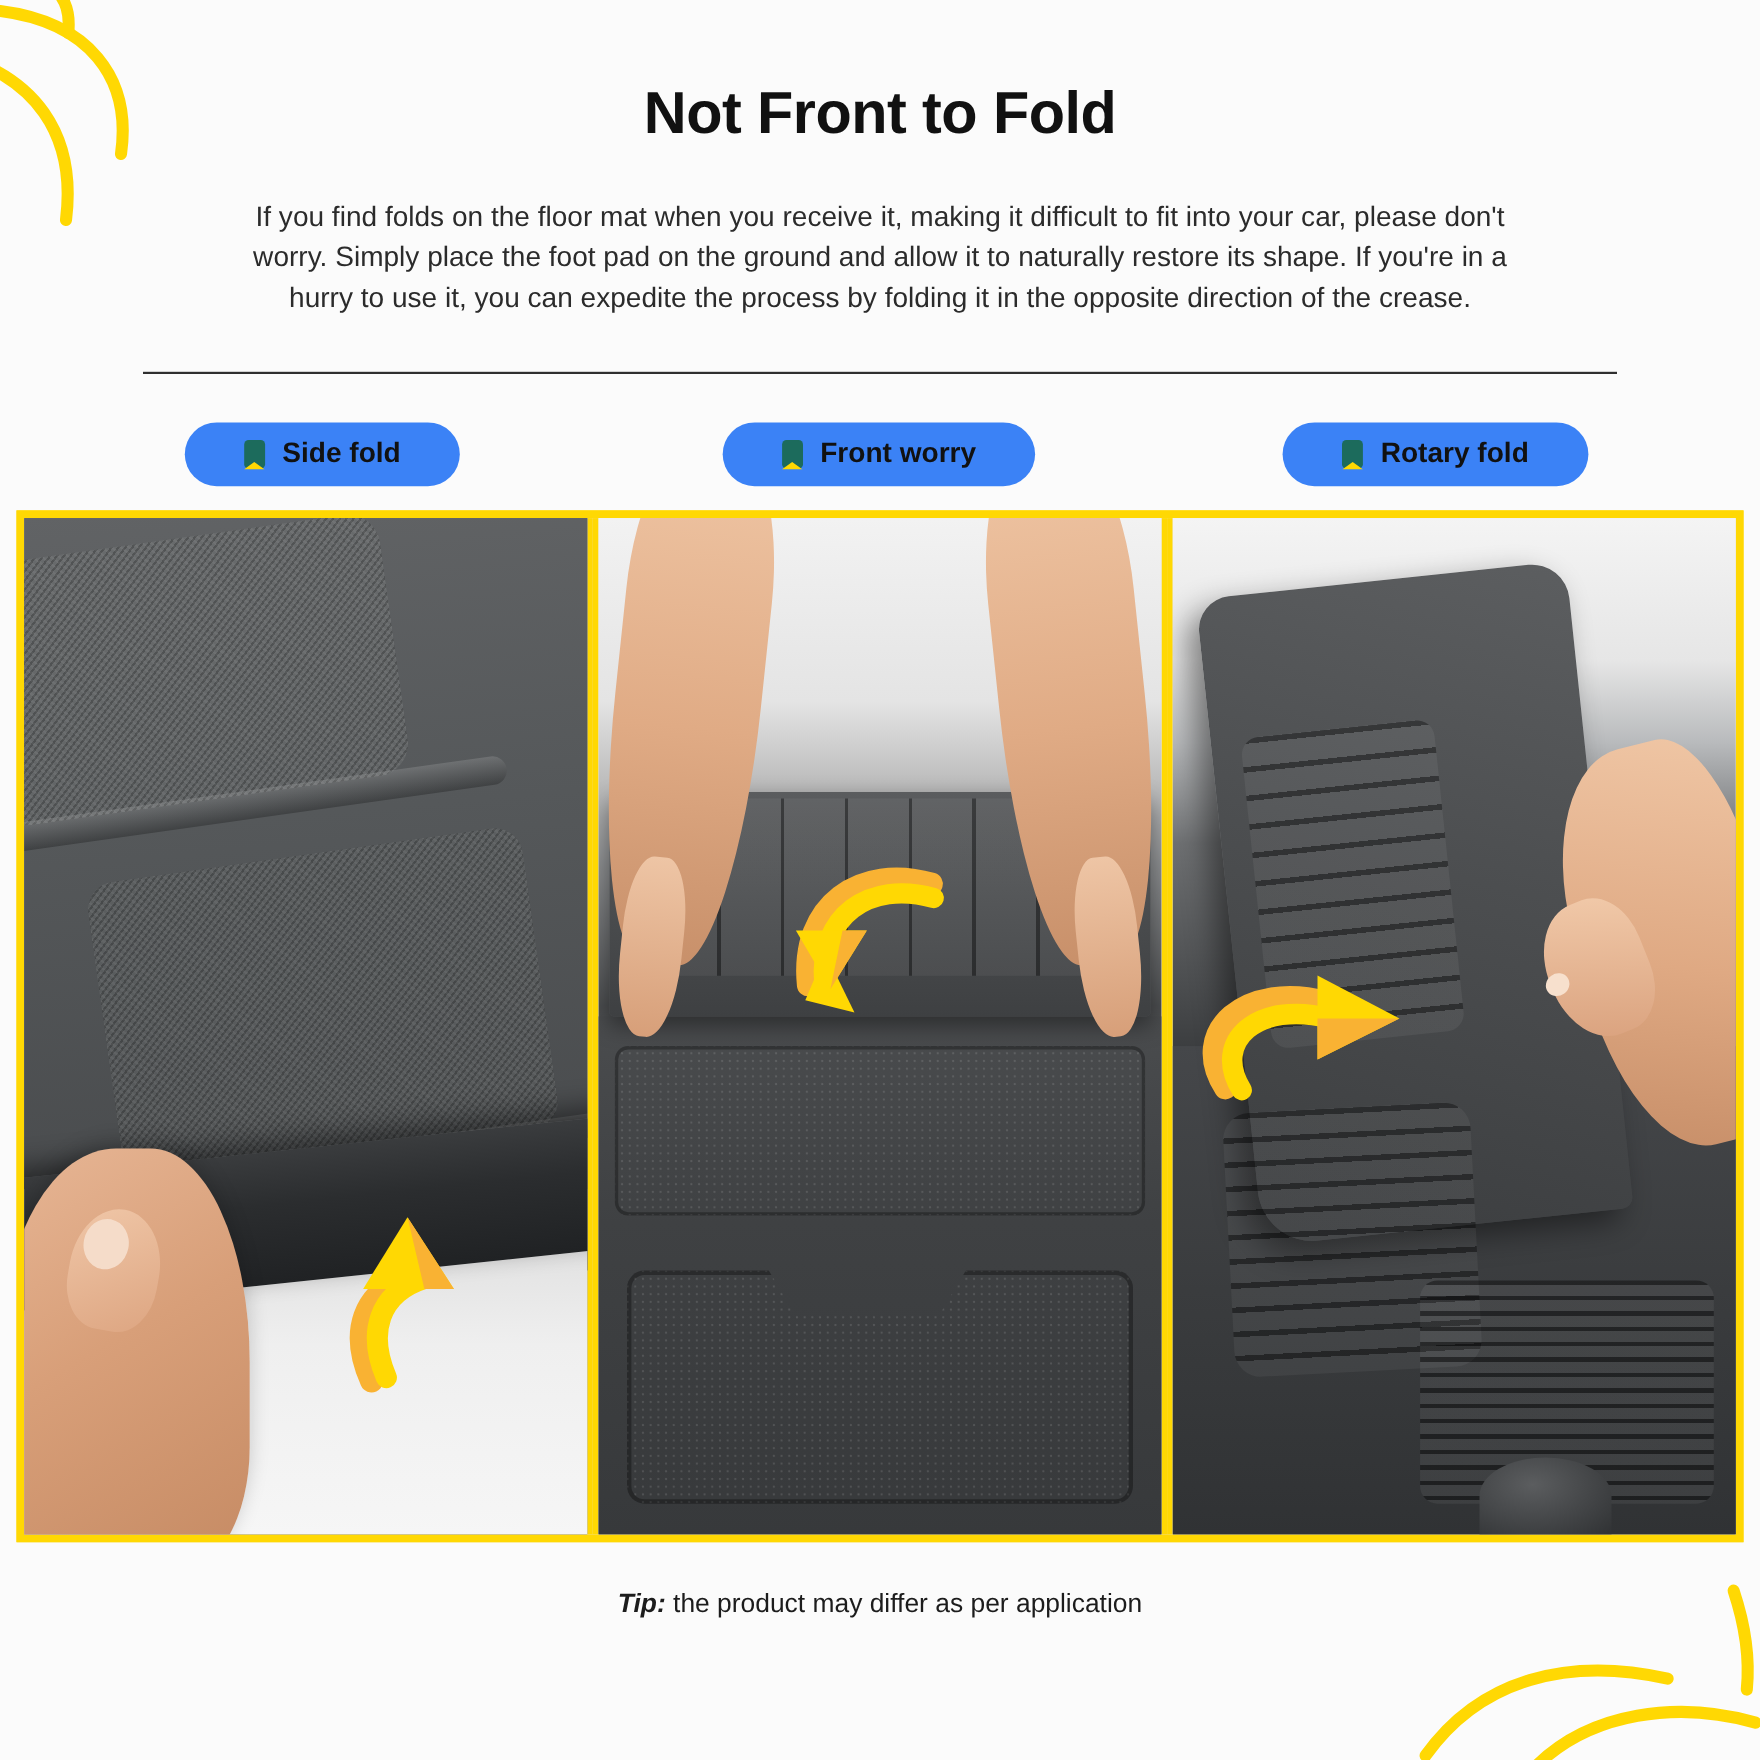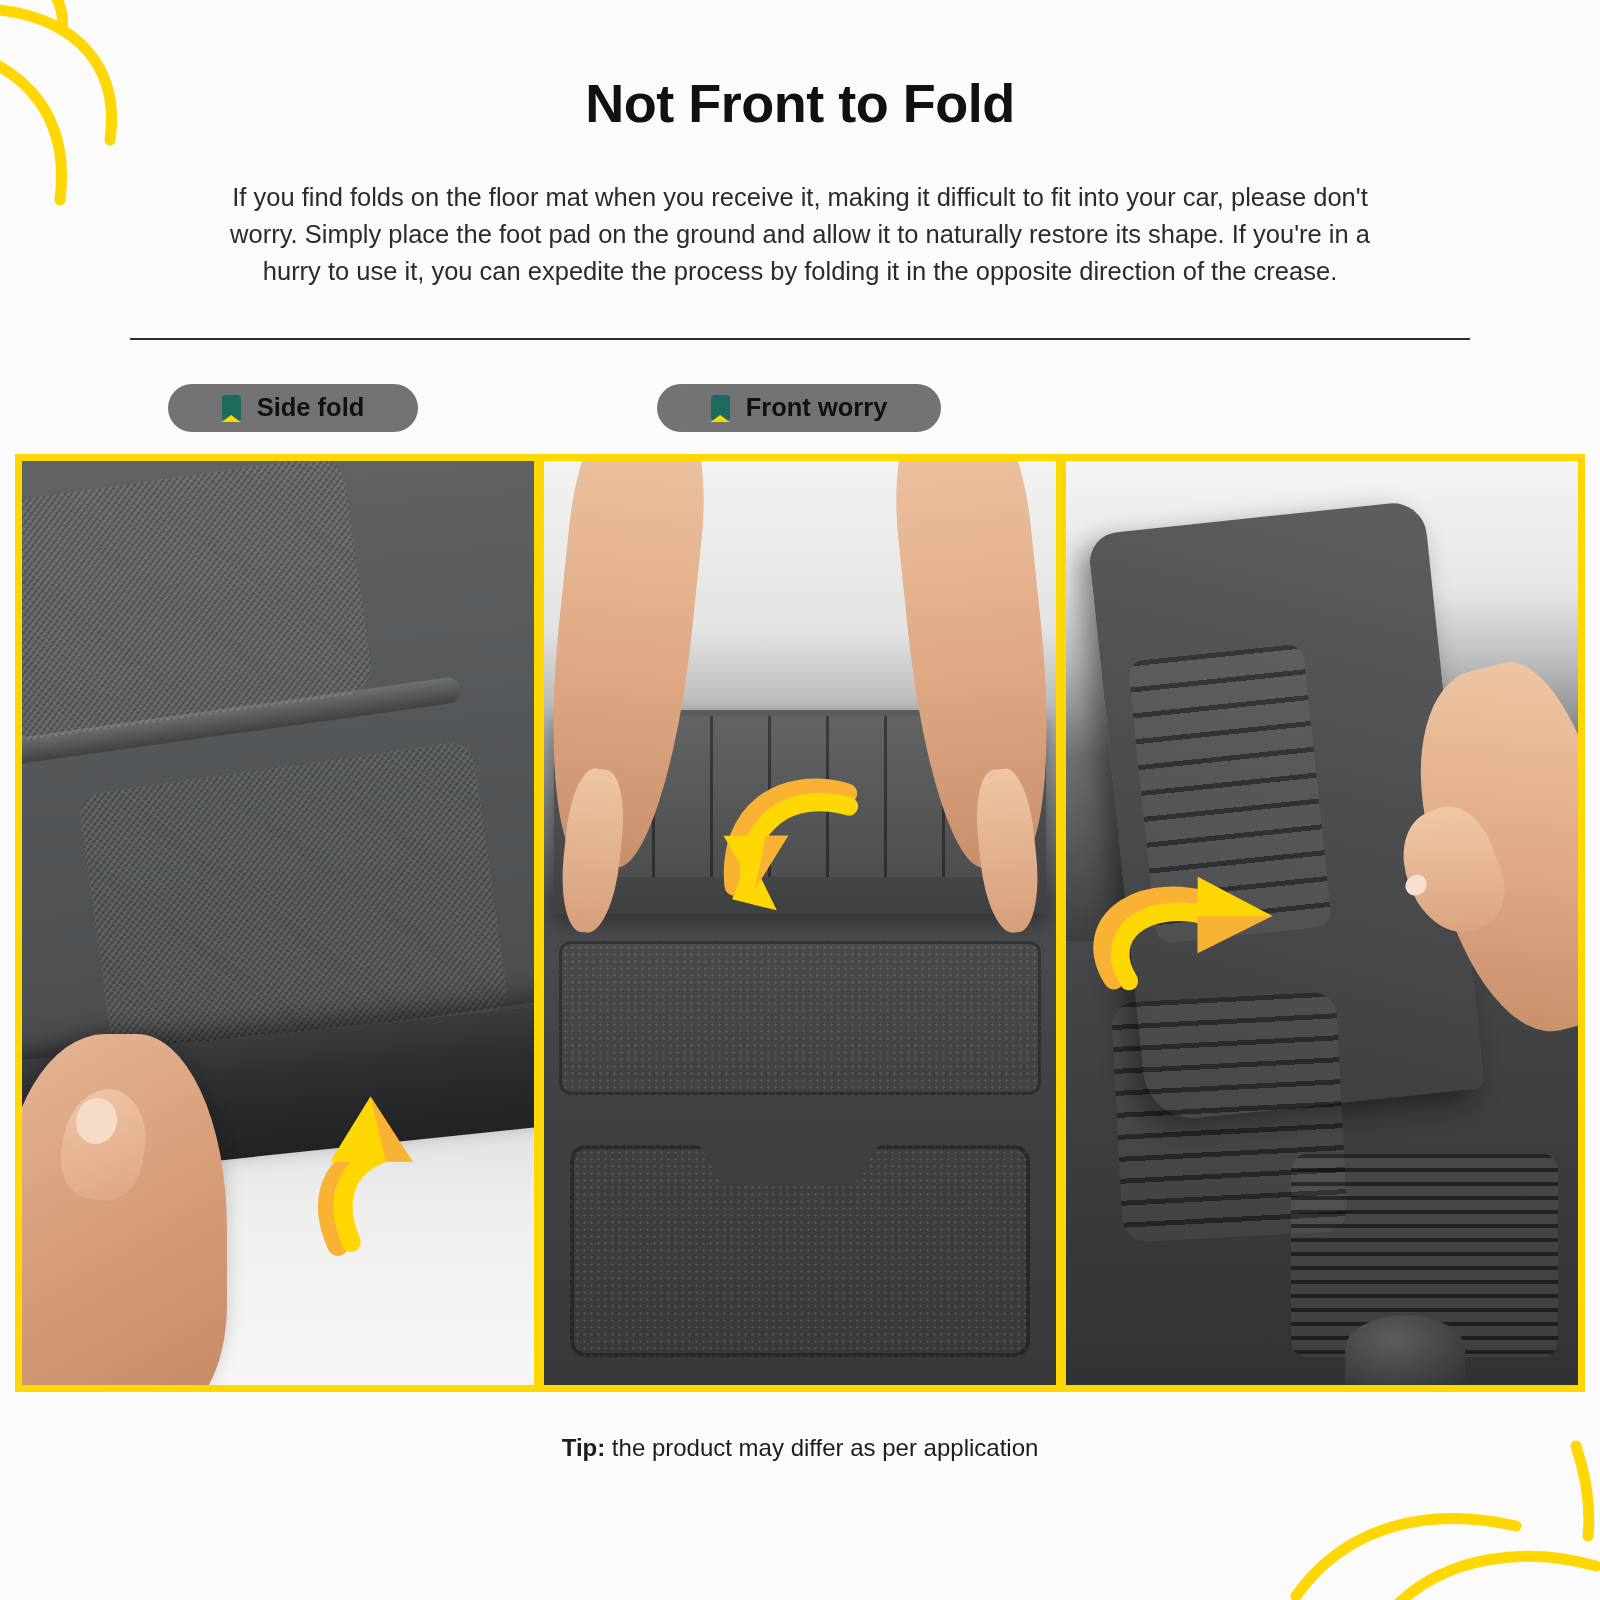--- a/index.html
+++ b/index.html
@@ -58,23 +58,23 @@
     margin: 44px auto 0 auto;
     display: flex;
     justify-content: flex-start;
   }
   .pill-slot {
     width: 506px;
     display: flex;
     justify-content: center;
   }
   .pill {
-    background: #737373;
+    background: #3b82f6;
     border-radius: 30px;
-    height: 48px;
+    height: 58px;
     display: flex;
     align-items: center;
     justify-content: center;
     gap: 16px;
     padding: 0 54px;
     min-width: 232px;
     box-sizing: border-box;
   }
   .pill-marker {
     width: 19px;
@@ -374,21 +374,21 @@
   
   .arrow-svg { position: absolute; }
 
   
   .tip {
     text-align: center;
     margin-top: 42px;
     font-size: 24px;
     color: #1c1c1c;
   }
-  .tip b { font-weight: bold; }
+  .tip b { font-weight: bold; font-style: italic; }
 </style>
 </head>
 <body>
 
 <svg class="corner-swoosh corner-tl" width="190" height="330" viewBox="0 0 190 330">
   <path d="M10 20 C 90 30, 130 80, 120 150" stroke="#FFD803" stroke-width="11" fill="none" stroke-linecap="round"></path>
   <path d="M-30 60 C 40 80, 80 130, 70 210" stroke="#FFD803" stroke-width="11" fill="none" stroke-linecap="round"></path>
   <path d="M60 0 C 70 10, 74 22, 72 40" stroke="#FFD803" stroke-width="11" fill="none" stroke-linecap="round"></path>
 </svg>
 <svg class="corner-swoosh corner-br" width="330" height="200" viewBox="0 0 330 200">
@@ -408,20 +408,26 @@
   <div class="pill-slot">
     <div class="pill">
       <span class="pill-marker"></span>
       <span class="pill-label">Side fold</span>
     </div>
   </div>
   <div class="pill-slot">
     <div class="pill">
       <span class="pill-marker"></span>
       <span class="pill-label">Front worry</span>
+    </div>
+  </div>
+  <div class="pill-slot">
+    <div class="pill">
+      <span class="pill-marker"></span>
+      <span class="pill-label">Rotary fold</span>
     </div>
   </div>
 </div>
 
 <div class="panels">
 
   <div class="panel">
     <div class="panel-img">
       <div class="p1-bg"></div>
       <div class="p1-matlower"></div>

